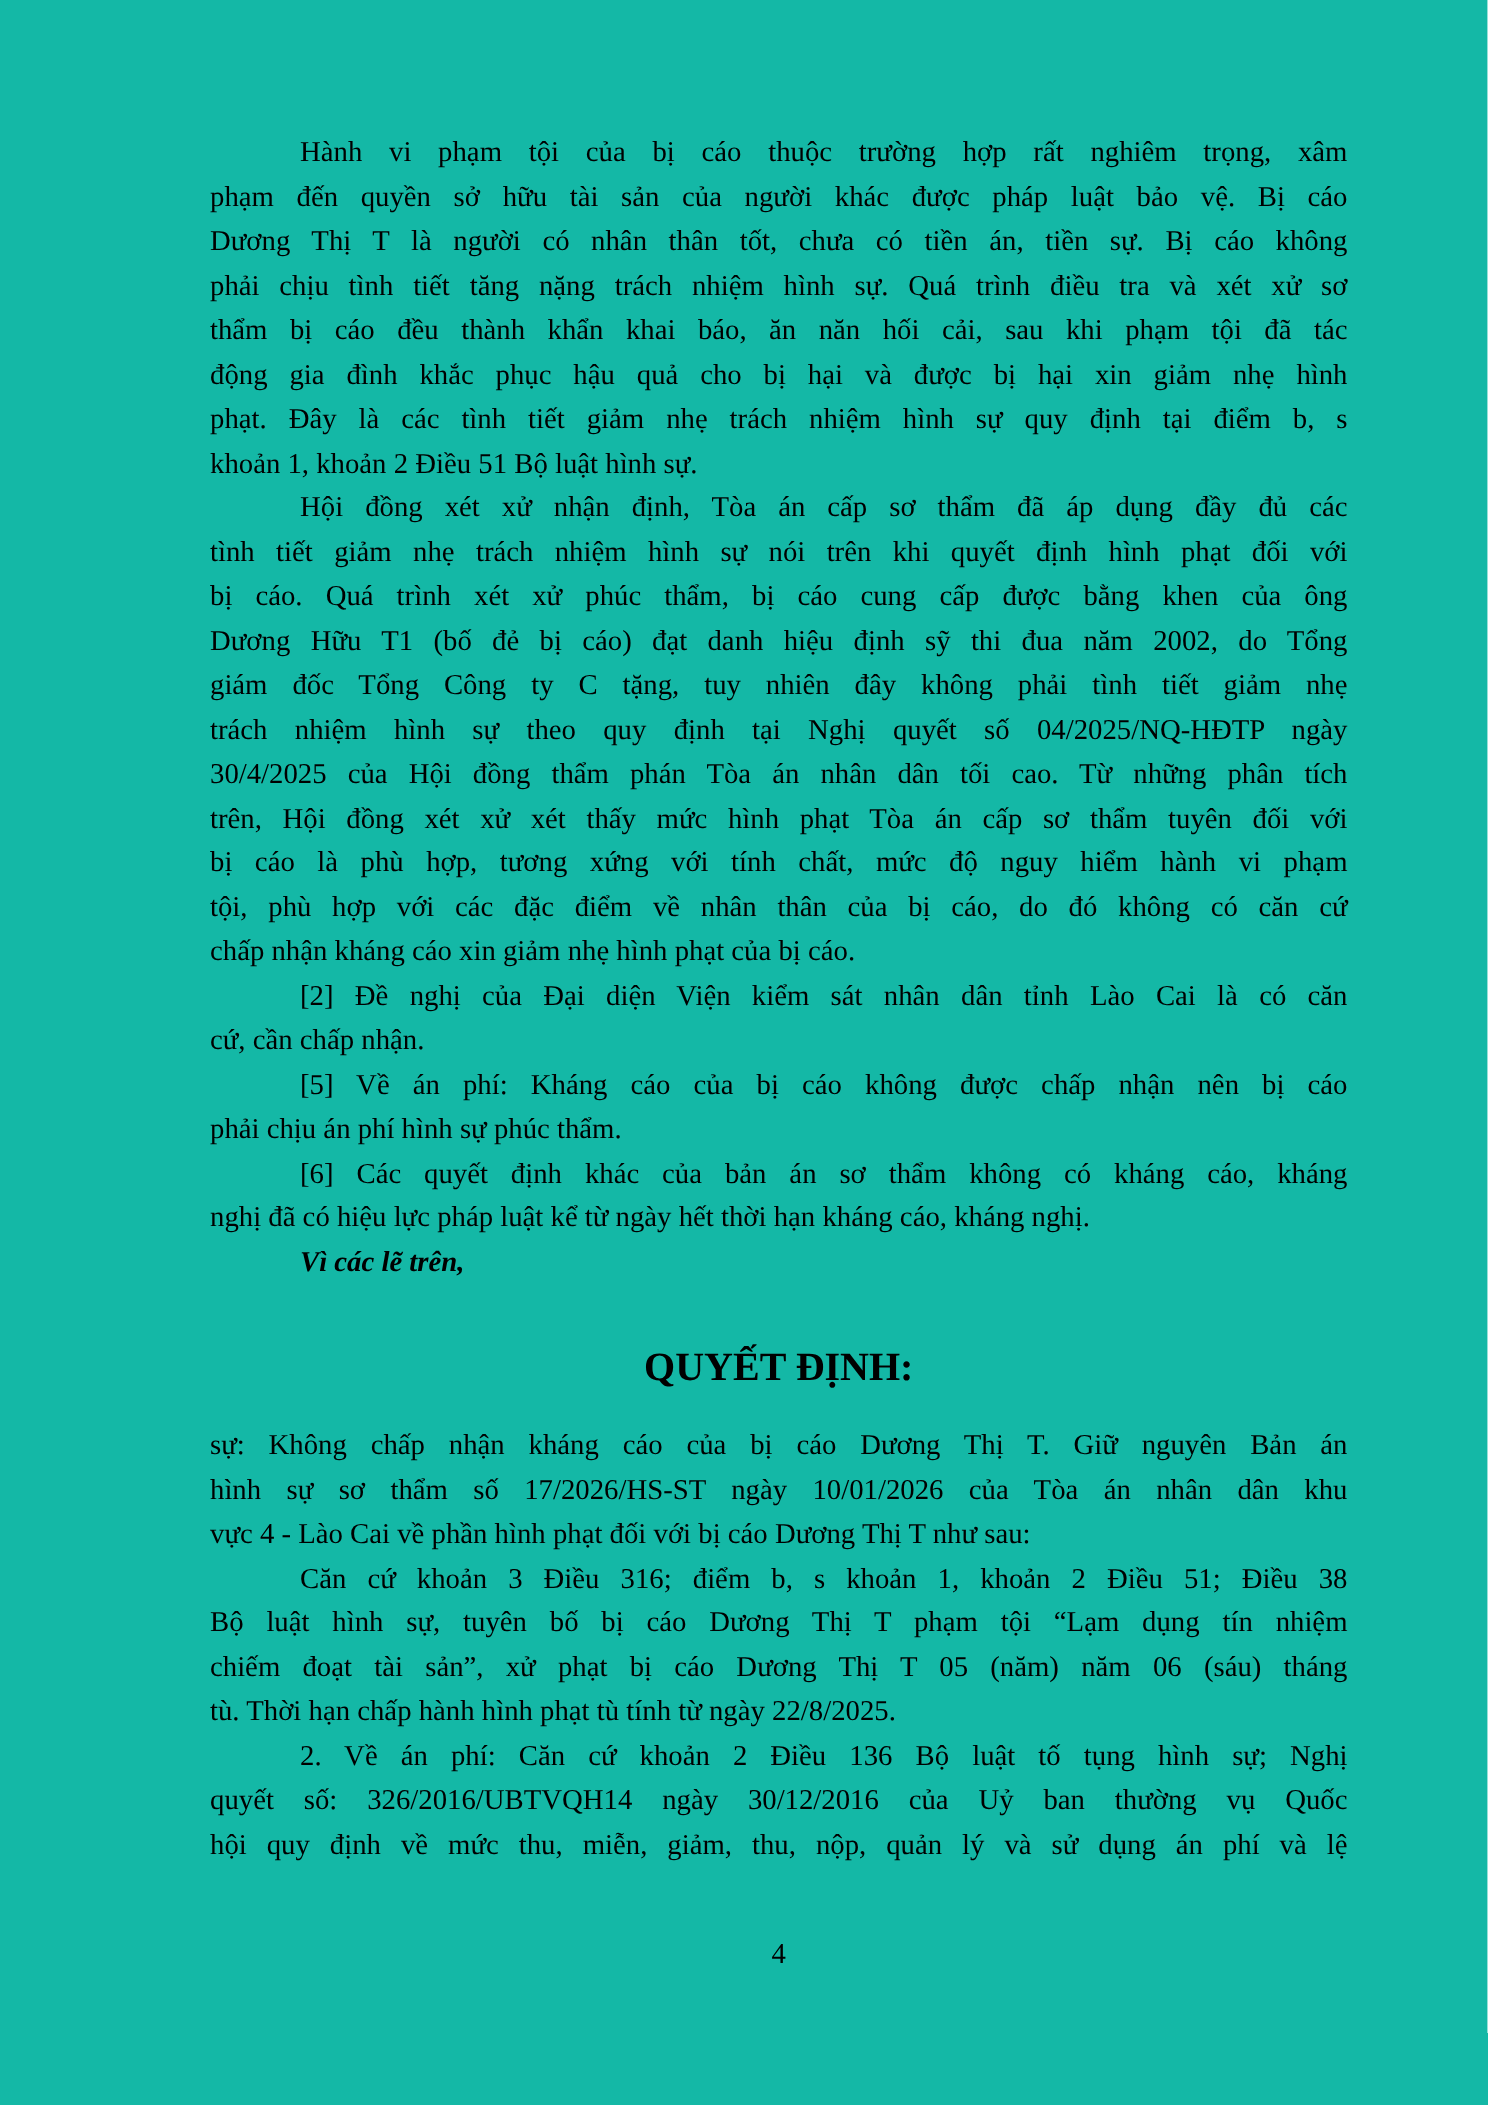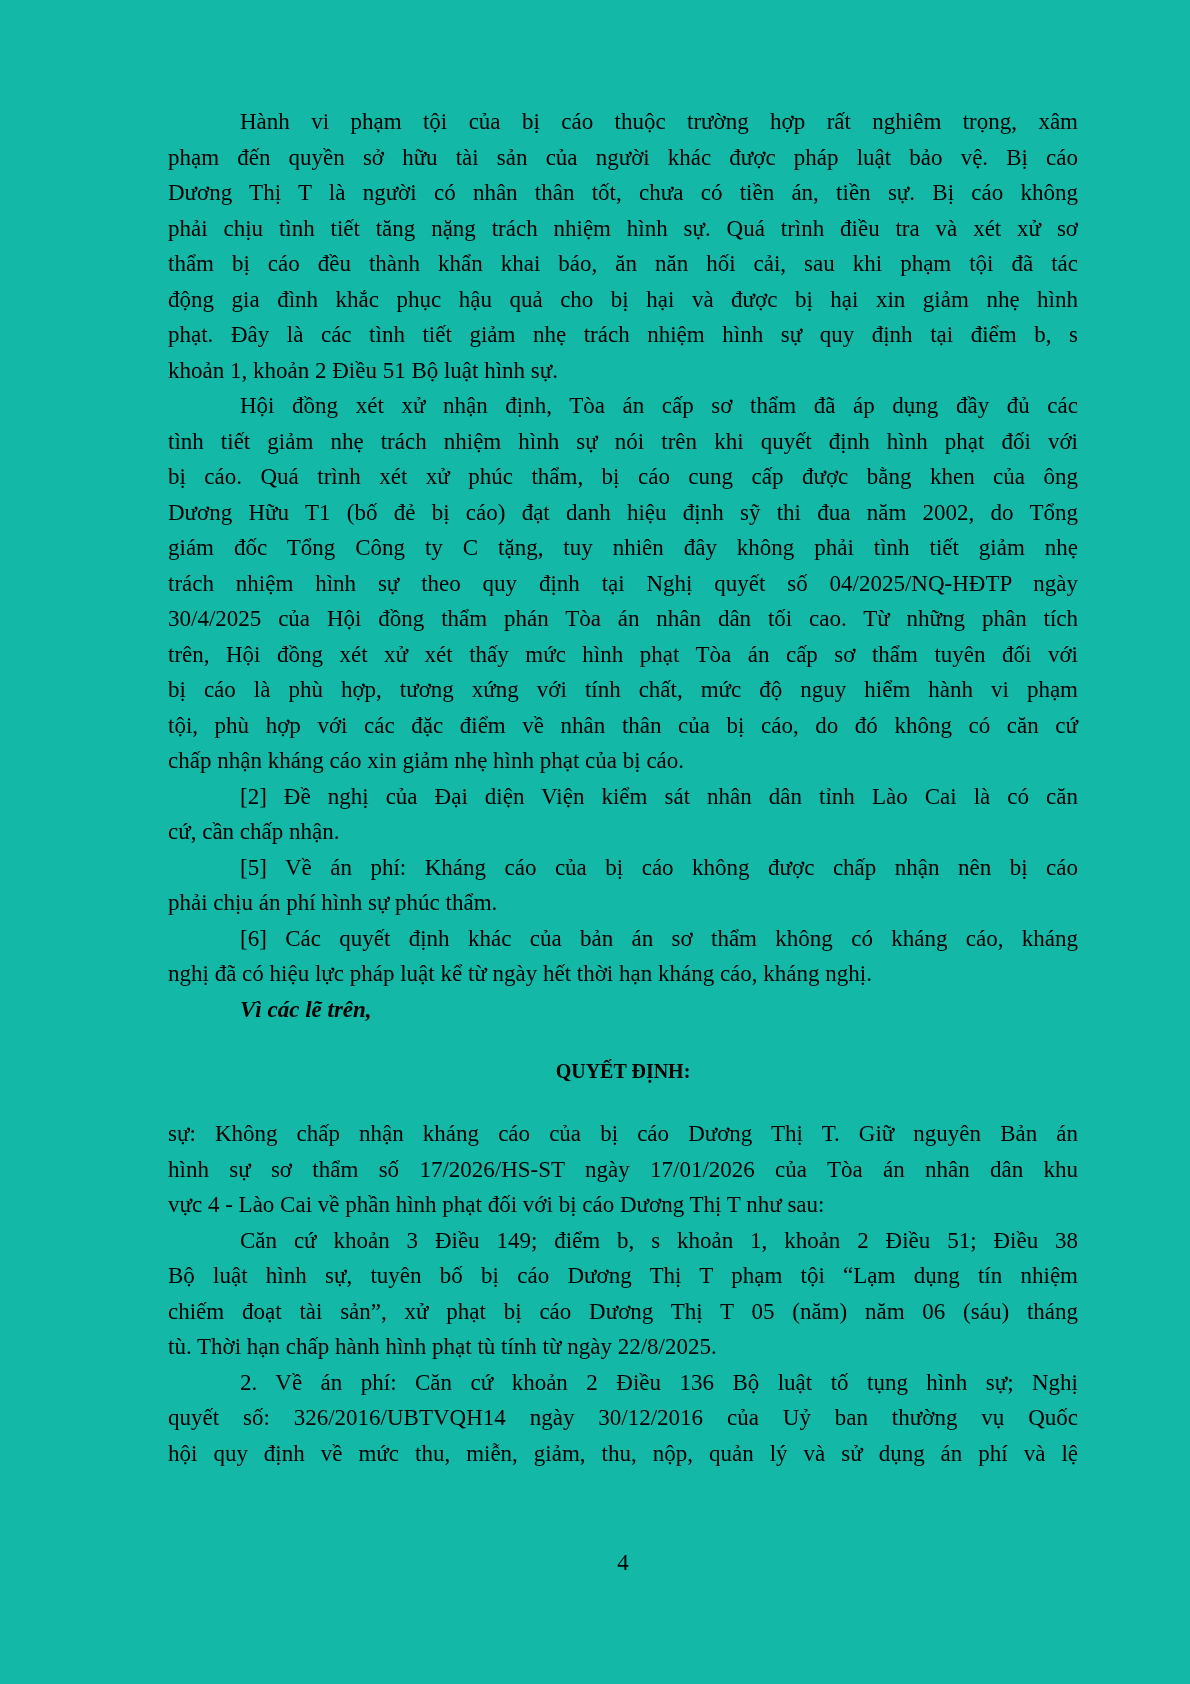--- a/index.html
+++ b/index.html
@@ -43,23 +43,23 @@
   .para.emphasis {
     font-weight: bold;
     font-style: italic;
   }
   .para.emphasis .line {
     text-align: right;
     text-align-last: left;
   }
   .para.heading {
     font-weight: bold;
-    font-size: 20px;
+    font-size: 32px;
     line-height: 36px;
-    margin: 26px 0 27px 0;
+    margin: 48px 0 27px 0;
   }
   .para.heading .line {
     text-align: center;
     text-align-last: center;
     text-indent: 0;
   }
   .page-number {
     position: absolute;
     left: 168px;
     top: 1548px;
@@ -110,25 +110,25 @@
         <span class="line last">nghị đã có hiệu lực pháp luật kể từ ngày hết thời hạn kháng cáo, kháng nghị.</span>
       </p>
       <p class="para emphasis">
         <span class="line first last">Vì các lẽ trên,</span>
       </p>
       <p class="para heading">
         <span class="line first last">QUYẾT ĐỊNH:</span>
       </p>
       <p class="para body">
         <span class="line">sự: Không chấp nhận kháng cáo của bị cáo Dương Thị T. Giữ nguyên Bản án</span>
-        <span class="line">hình sự sơ thẩm số 17/2026/HS-ST ngày 17/01/2026 của Tòa án nhân dân khu</span>
+        <span class="line">hình sự sơ thẩm số 17/2026/HS-ST ngày 10/01/2026 của Tòa án nhân dân khu</span>
         <span class="line last">vực 4 - Lào Cai về phần hình phạt đối với bị cáo Dương Thị T như sau:</span>
       </p>
       <p class="para body">
-        <span class="line first">Căn cứ khoản 3 Điều 149; điểm b, s khoản 1, khoản 2 Điều 51; Điều 38</span>
+        <span class="line first">Căn cứ khoản 3 Điều 316; điểm b, s khoản 1, khoản 2 Điều 51; Điều 38</span>
         <span class="line">Bộ luật hình sự, tuyên bố bị cáo Dương Thị T phạm tội “Lạm dụng tín nhiệm</span>
         <span class="line">chiếm đoạt tài sản”, xử phạt bị cáo Dương Thị T 05 (năm) năm 06 (sáu) tháng</span>
         <span class="line last">tù. Thời hạn chấp hành hình phạt tù tính từ ngày 22/8/2025.</span>
       </p>
       <p class="para body">
         <span class="line first">2. Về án phí: Căn cứ khoản 2 Điều 136 Bộ luật tố tụng hình sự; Nghị</span>
         <span class="line">quyết số: 326/2016/UBTVQH14 ngày 30/12/2016 của Uỷ ban thường vụ Quốc</span>
         <span class="line">hội quy định về mức thu, miễn, giảm, thu, nộp, quản lý và sử dụng án phí và lệ</span>
       </p>
     </div>

